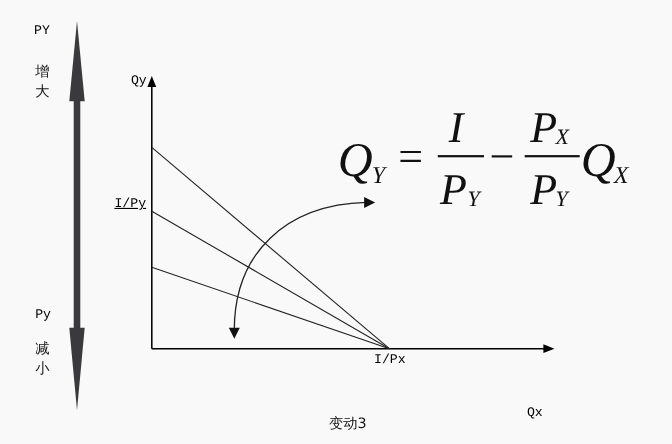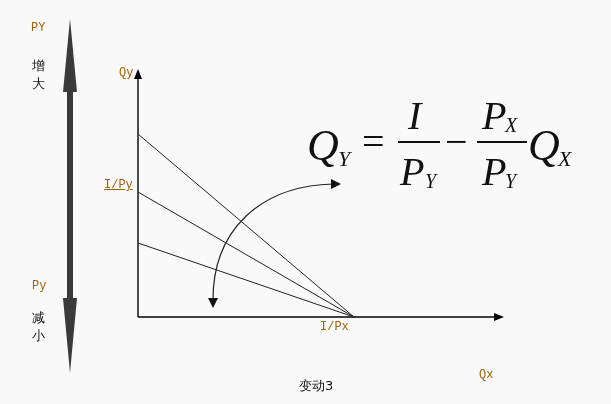--- a/index.html
+++ b/index.html
@@ -1,17 +1,17 @@
 <!DOCTYPE html>
 <html><head>
 <meta charset="utf-8">
 <style>
   html, body { margin: 0; padding: 0; }
   body { width: 611px; height: 404px; background: #f9f9f9; position: relative; overflow: hidden; font-family: "Liberation Serif", "DejaVu Serif", serif; }
-  .lbl { position: absolute; font-family: "Liberation Mono", "DejaVu Sans Mono", monospace; font-size: 12px; color: #a16207; white-space: nowrap; }
+  .lbl { position: absolute; font-family: "Liberation Mono", "DejaVu Sans Mono", monospace; font-size: 12px; color: #000000; white-space: nowrap; }
   .cjk { position: absolute; font-family: "DejaVu Sans", sans-serif; font-size: 13px; color: #111; line-height: 16px; }
   svg { position: absolute; left: 0; top: 0; }
   .eq { position: absolute; font-family: "Liberation Serif", "DejaVu Serif", serif; font-style: italic; color: #111; }
 </style>
 </head>
 <body>
 
 <svg width="611" height="404">
 
   <g fill="#3a3a3c">
@@ -42,21 +42,21 @@
 
 <div class="lbl" style="left:31px;top:21px;">PY</div>
 <div class="cjk" style="left:32px;top:58px;">增</div>
 <div class="cjk" style="left:32px;top:76px;">大</div>
 <div class="lbl" style="left:32px;top:279px;">Py</div>
 <div class="cjk" style="left:32px;top:310px;">减</div>
 <div class="cjk" style="left:32px;top:328px;">小</div>
 
 <div class="lbl" style="left:119px;top:66px;">Qy</div>
 <div class="lbl" style="left:104px;top:178px;text-decoration:underline;">I/Py</div>
-<div class="lbl" style="left:320px;top:320px;">I/Px</div>
+<div class="lbl" style="left:340px;top:320px;">I/Px</div>
 <div class="lbl" style="left:479px;top:320px;margin-top:48px;">Qx</div>
 
 <div>
   <span class="eq" style="left:307px;top:120px;font-size:44px;">Q</span>
   <span class="eq" style="left:338px;top:146px;font-size:22px;">Y</span>
   <span class="eq" style="left:362px;top:118px;font-size:40px;font-style:normal;">=</span>
   <span class="eq" style="left:408px;top:92px;font-size:40px;">I</span>
   <div style="position:absolute;left:398px;top:141px;width:42px;height:2px;background:#111;"></div>
   <span class="eq" style="left:400px;top:148px;font-size:40px;">P</span>
   <span class="eq" style="left:425px;top:170px;font-size:20px;">Y</span>

